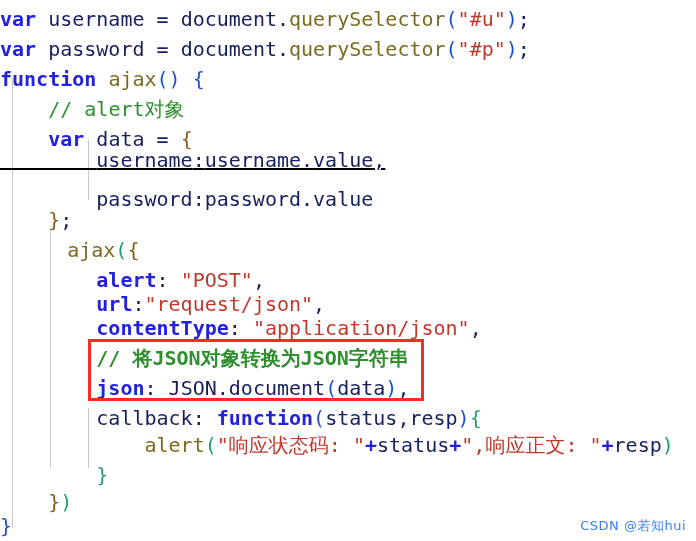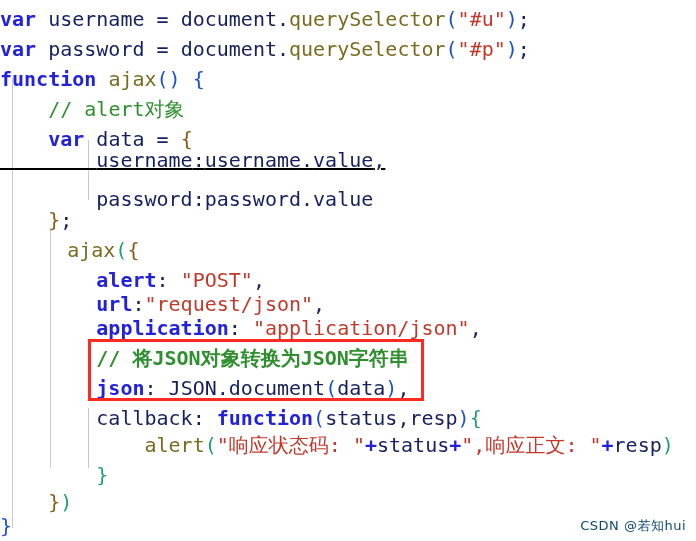--- a/index.html
+++ b/index.html
@@ -70,21 +70,21 @@
     pointer-events: none;
     background: transparent;
   }
 
   
   #watermark {
     position: absolute;
     right: 10px;
     bottom: 6px;
     font-size: 13px;
-    color: #0c4a6e;
+    color: #3b82f6;
     font-family: "DejaVu Sans", "Liberation Sans", sans-serif;
     letter-spacing: 0.5px;
     white-space: nowrap;
   }
 </style>
 </head>
 <body>
 
 <div id="editor">
 
@@ -100,21 +100,21 @@
       <div class="code-line" style="top: 34px;"><span class="tok-keyword">var</span><span class="tok-ident"> password </span><span class="tok-op">=</span><span class="tok-ident"> document</span><span class="tok-punct">.</span><span class="tok-func">querySelector</span><span class="tok-paren">(</span><span class="tok-string">"#p"</span><span class="tok-paren">)</span><span class="tok-punct">;</span></div>
       <div class="code-line" style="top: 64px;"><span class="tok-keyword">function</span><span class="tok-plain"> </span><span class="tok-func">ajax</span><span class="tok-paren">()</span><span class="tok-plain"> </span><span class="tok-brace">{</span></div>
       <div class="code-line" style="top: 94px;"><span class="tok-plain">    </span><span class="tok-comment">// alert</span><span class="tok-comment cjk">对象</span></div>
       <div class="code-line" style="top: 124px;"><span class="tok-plain">    </span><span class="tok-keyword">var</span><span class="tok-ident"> data </span><span class="tok-op">=</span><span class="tok-plain"> </span><span class="tok-brace-o">{</span></div>
       <div class="code-line" style="top: 145px; text-decoration: underline;"><span class="tok-plain">        </span><span class="tok-ident">username</span><span class="tok-punct">:</span><span class="tok-ident">username</span><span class="tok-punct">.</span><span class="tok-ident">value</span><span class="tok-punct">,</span></div>
       <div class="code-line" style="top: 184px;"><span class="tok-plain">        </span><span class="tok-ident">password</span><span class="tok-punct">:</span><span class="tok-ident">password</span><span class="tok-punct">.</span><span class="tok-ident">value</span></div>
       <div class="code-line" style="top: 205px;"><span class="tok-plain">    </span><span class="tok-brace-o">}</span><span class="tok-punct">;</span></div>
       <div class="code-line" style="top: 235px; margin-left: 19px;"><span class="tok-plain">    </span><span class="tok-func">ajax</span><span class="tok-paren-g">(</span><span class="tok-brace-o">{</span></div>
       <div class="code-line" style="top: 265px;"><span class="tok-plain">        </span><span class="tok-prop">alert</span><span class="tok-punct">: </span><span class="tok-string">"POST"</span><span class="tok-punct">,</span></div>
       <div class="code-line" style="top: 289px;"><span class="tok-plain">        </span><span class="tok-prop">url</span><span class="tok-punct">:</span><span class="tok-string">"request/json"</span><span class="tok-punct">,</span></div>
-      <div class="code-line" style="top: 313px;"><span class="tok-plain">        </span><span class="tok-prop">application</span><span class="tok-punct">: </span><span class="tok-string">"application/json"</span><span class="tok-punct">,</span></div>
+      <div class="code-line" style="top: 313px;"><span class="tok-plain">        </span><span class="tok-prop">contentType</span><span class="tok-punct">: </span><span class="tok-string">"application/json"</span><span class="tok-punct">,</span></div>
       <div class="code-line" style="top: 343px; font-weight: bold;"><span class="tok-plain">        </span><span class="tok-comment">// </span><span class="tok-comment cjk">将</span><span class="tok-comment">JSON</span><span class="tok-comment cjk">对象转换为</span><span class="tok-comment">JSON</span><span class="tok-comment cjk">字符串</span></div>
       <div class="code-line" style="top: 373px;"><span class="tok-plain">        </span><span class="tok-prop">json</span><span class="tok-punct">: </span><span class="tok-ident">JSON</span><span class="tok-punct">.</span><span class="tok-ident">document</span><span class="tok-paren">(</span><span class="tok-ident">data</span><span class="tok-paren">)</span><span class="tok-punct">,</span></div>
       <div class="code-line" style="top: 403px;"><span class="tok-plain">        </span><span class="tok-ident">callback</span><span class="tok-punct">: </span><span class="tok-keyword">function</span><span class="tok-paren">(</span><span class="tok-ident">status</span><span class="tok-punct">,</span><span class="tok-ident">resp</span><span class="tok-paren">)</span><span class="tok-brace-g">{</span></div>
       <div class="code-line" style="top: 430px;"><span class="tok-plain">            </span><span class="tok-func">alert</span><span class="tok-paren-g">(</span><span class="tok-string">"</span><span class="tok-string cjk">响应状态码</span><span class="tok-string">: "</span><span class="tok-keyword">+</span><span class="tok-ident">status</span><span class="tok-keyword">+</span><span class="tok-string">"</span><span class="tok-string">,</span><span class="tok-string cjk">响应正文</span><span class="tok-string">: "</span><span class="tok-keyword">+</span><span class="tok-ident">resp</span><span class="tok-paren-g">)</span></div>
       <div class="code-line" style="top: 460px;"><span class="tok-plain">        </span><span class="tok-brace-g">}</span></div>
       <div class="code-line" style="top: 487px;"><span class="tok-plain">    </span><span class="tok-brace-o">}</span><span class="tok-paren-g">)</span></div>
       <div class="code-line" style="top: 511px;"><span class="tok-brace">}</span></div>
     </div>
 
   <div id="highlight-box" style="left: 88px; top: 339px; width: 336px; height: 62px; border-color: rgb(255, 42, 34);"></div>

